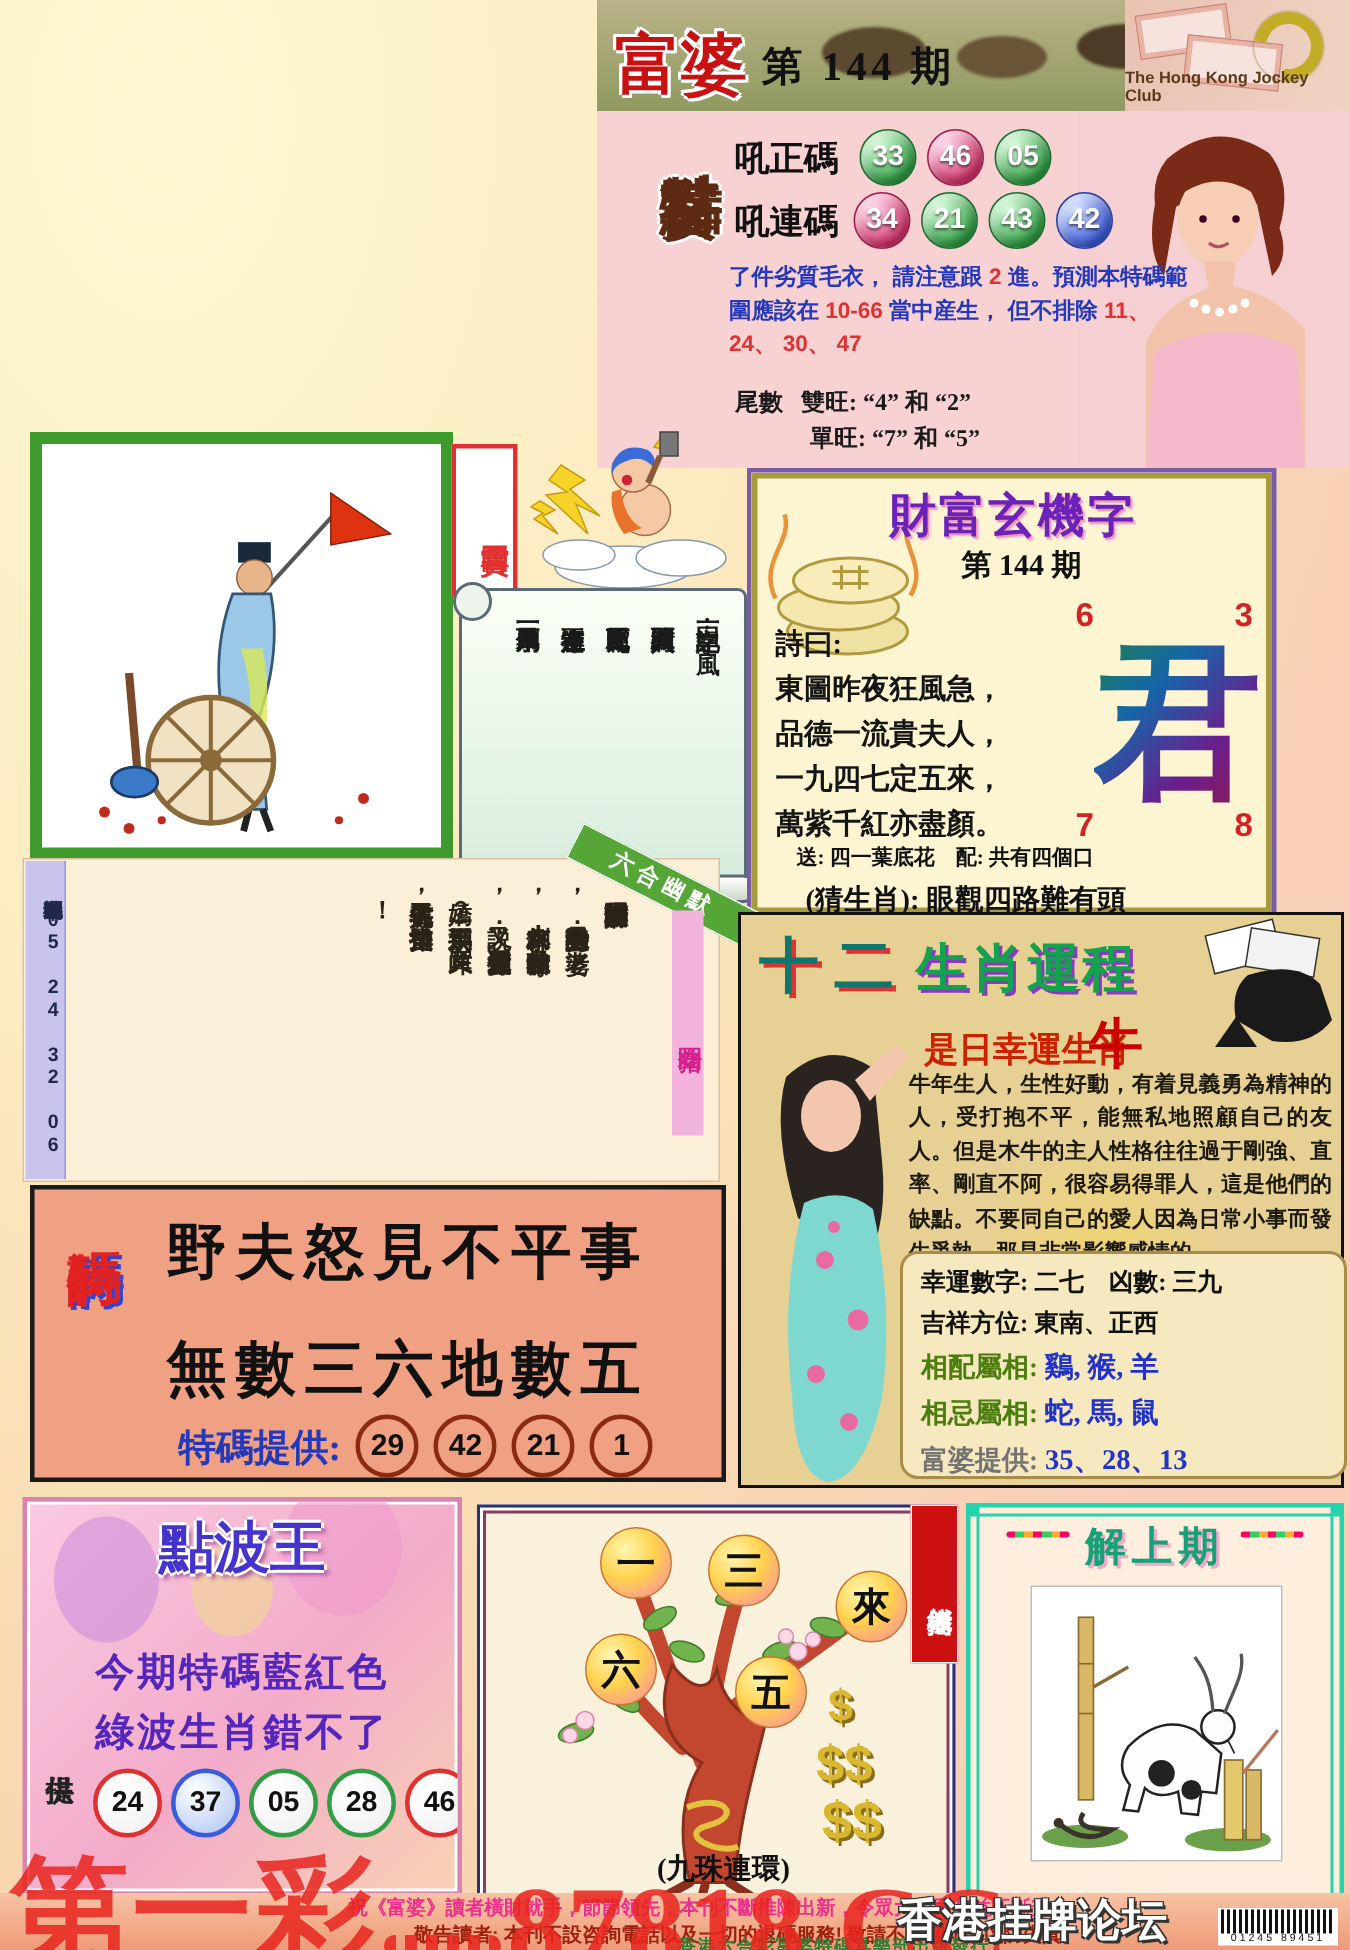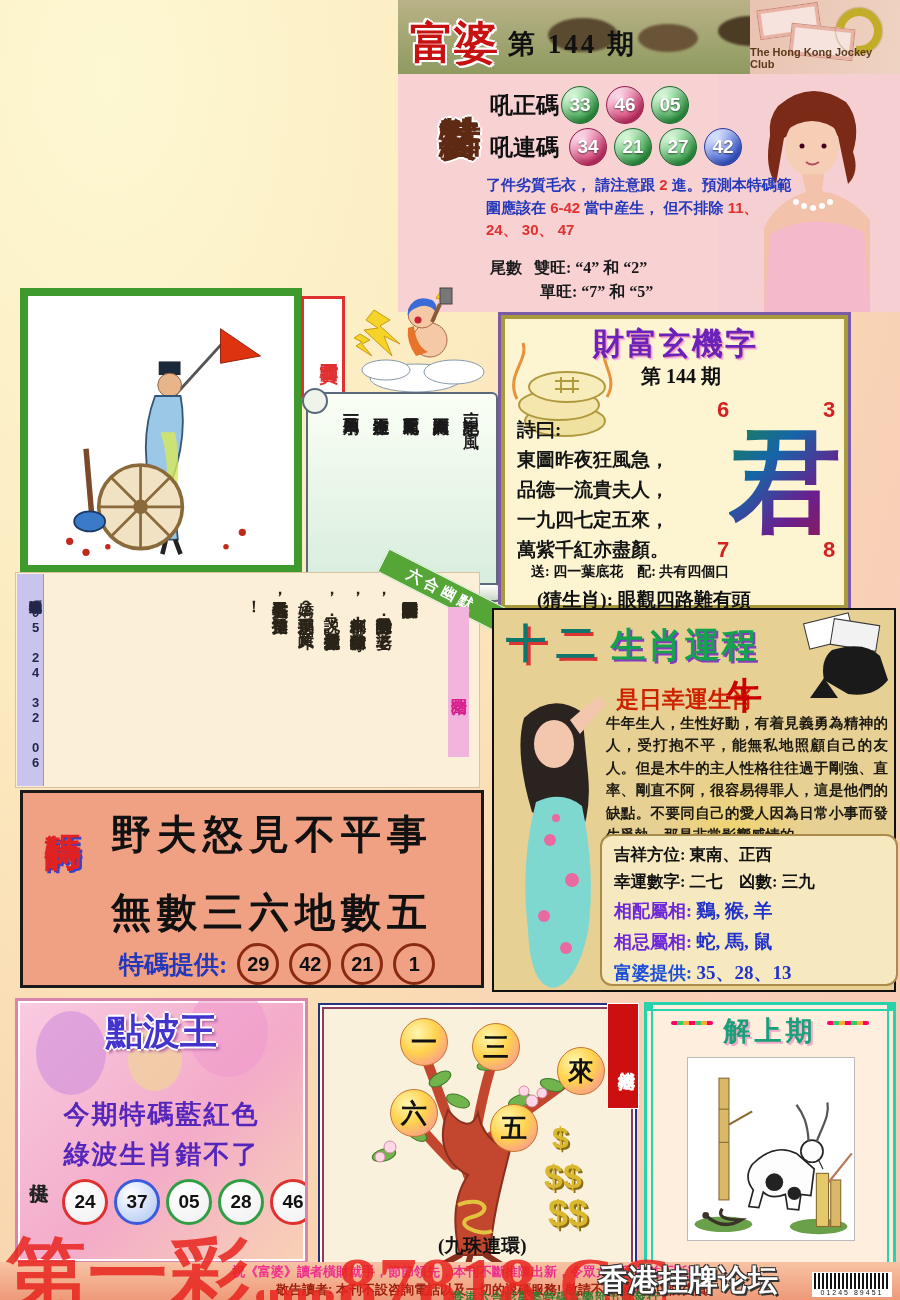--- a/index.html
+++ b/index.html
@@ -85,21 +85,21 @@
   #zodiac{left:492px;top:608px;width:400px;height:380px;background:#e7d094;border:2px solid #111;}
   #zodiac .t1{font-size:40px;font-weight:bold;color:#0f766e;text-shadow:3px 3px 0 #dd3333;letter-spacing:10px;}
   #zodiac .t2{font-size:35px;font-weight:bold;color:#13a24e;text-shadow:2px 2px 0 #8a3ac0;letter-spacing:2px;}
   #zodiac .lucky{left:122px;top:74px;font-size:23px;font-weight:bold;color:#cc2200;}
   #zodiac .animal{left:232px;top:62px;font-size:36px;font-weight:bold;color:#cc0000;}
   #zodiac .para{left:112px;top:102px;width:282px;font-size:14.5px;line-height:1.55;font-weight:bold;
     color:#1d1a12;text-align:justify;}
   #info{left:106px;top:224px;width:272px;height:140px;background:#f6e9bf;border:2px solid #a98b4a;
     border-radius:12px;padding:8px 10px 0 12px;}
   #info .ln{font-size:16.5px;font-weight:bold;color:#111;margin-bottom:5px;}
-  #info .lab{color:#6d28d9;font-size:18px;font-weight:bold;}
+  #info .lab{color:#4d7c0f;font-size:18px;font-weight:bold;}
   #info .val{color:#2233cc;font-size:19px;font-weight:bold;}
   #oxblob{left:150px;top:160px;width:180px;height:130px;border-radius:50%;
     background:radial-gradient(circle,#f5d75a99,#f5d75a00 70%);}
   
   #bowang{left:15px;top:998px;width:287px;height:260px;border:3px solid #d884ae;
     box-shadow:inset 0 0 0 2px #fff;
     background:linear-gradient(135deg,#f9cbe2,#f3abc9 55%,#f8d2b4);overflow:hidden;}
   .balloon{position:absolute;border-radius:50%;opacity:.55;}
   #bowang .title{width:100%;top:6px;text-align:center;font-size:37px;font-weight:bold;color:#4433cc;
     text-shadow:2px 0 #fff,-2px 0 #fff,0 2px #fff,0 -2px #fff,3px 3px 3px #a8589a;}
@@ -180,38 +180,38 @@
         <path d="M84 100 L88 118 Q58 128 46 154 L46 238 L152 238 L152 146 Q132 122 104 117 L106 100Z" fill="#f2c2aa"></path>
         <path d="M52 160 Q96 136 146 158 L152 238 L46 238Z" fill="#f4b9ca"></path>
         <circle cx="78" cy="128" r="3" fill="#fff"></circle>
           <circle cx="86" cy="132" r="3" fill="#fff"></circle>
         <circle cx="95" cy="134" r="3" fill="#fff"></circle>
           <circle cx="104" cy="132" r="3" fill="#fff"></circle>
         <circle cx="112" cy="128" r="3" fill="#fff"></circle>
       </svg>
     </div>
     <div class="abs v vtitle serif">富婆點特</div>
-    <div class="abs" style="left:92px;top:12px;display:flex;align-items:center;gap:2px;">
+    <div class="abs" style="left:92px;top:12px;display:flex;align-items:center;gap:14px;">
       <span class="rowlab serif">吼正碼</span>
       <span class="ballrow">
         <span class="ball g">33</span>
         <span class="ball m">46</span>
         <span class="ball g">05</span>
       </span>
     </div>
     <div class="abs" style="left:92px;top:54px;display:flex;align-items:center;gap:10px;">
       <span class="rowlab serif">吼連碼</span>
       <span class="ballrow">
         <span class="ball m">34</span>
         <span class="ball g">21</span>
-        <span class="ball g">27</span>
+        <span class="ball g">43</span>
         <span class="ball b">42</span>
       </span>
     </div>
-    <div class="abs" id="notice"><span>了件劣質毛衣， 請注意跟 </span><span class="r">2</span><span> 進。預測本特碼範圍應該在 </span><span class="r">6-42</span><span> 當中産生， 但不排除 </span><span class="r">11、 24、 30、 47</span></div>
+    <div class="abs" id="notice"><span>了件劣質毛衣， 請注意跟 </span><span class="r">2</span><span> 進。預測本特碼範圍應該在 </span><span class="r">10-66</span><span> 當中産生， 但不排除 </span><span class="r">11、 24、 30、 47</span></div>
     <div class="abs tail serif" style="left:92px;top:184px;">
       <span>尾數</span>&nbsp;&nbsp;
       <span>雙旺: “4” 和 “2”</span>
     </div>
     <div class="abs tail serif" style="left:142px;top:208px;">
       <span>單旺: “7” 和 “5”</span>
     </div>
   </div>
 
   <div class="abs" id="greenbox">
@@ -352,32 +352,32 @@
         <g fill="#e86aa0">
             <circle cx="56" cy="150" r="6"></circle>
             <circle cx="78" cy="190" r="7"></circle>
             <circle cx="50" cy="226" r="6"></circle>
             <circle cx="72" cy="258" r="6"></circle>
             <circle cx="62" cy="128" r="4"></circle>
           </g>
       </svg>
     </div>
     <div class="abs" id="info">
+      <div class="ln serif">幸運數字: 二七　凶數: 三九</div>
       <div class="ln serif">吉祥方位: 東南、正西</div>
-      <div class="ln serif">幸運數字: 二七　凶數: 三九</div>
       <div class="ln">
         <span class="lab serif">相配屬相:</span>
         <span class="val serif">鷄, 猴, 羊</span>
       </div>
       <div class="ln">
         <span class="lab serif">相忌屬相:</span>
         <span class="val serif">蛇, 馬, 鼠</span>
       </div>
       <div class="ln">
-        <span class="lab serif" style="color:#1d4ed8;">富婆提供:</span>
+        <span class="lab serif" style="color:#737373;">富婆提供:</span>
         <span class="val serif">35、28、13</span>
       </div>
     </div>
   </div>
 
   <div class="abs" id="bowang">
     <div class="balloon" style="left:18px;top:10px;width:70px;height:84px;background:#cc88dd;"></div>
     <div class="balloon" style="left:170px;top:-14px;width:80px;height:90px;background:#ee99cc;"></div>
     <div class="balloon" style="left:110px;top:28px;width:54px;height:62px;background:#eedd88;"></div>
     <div class="abs title serif">點波王</div>

